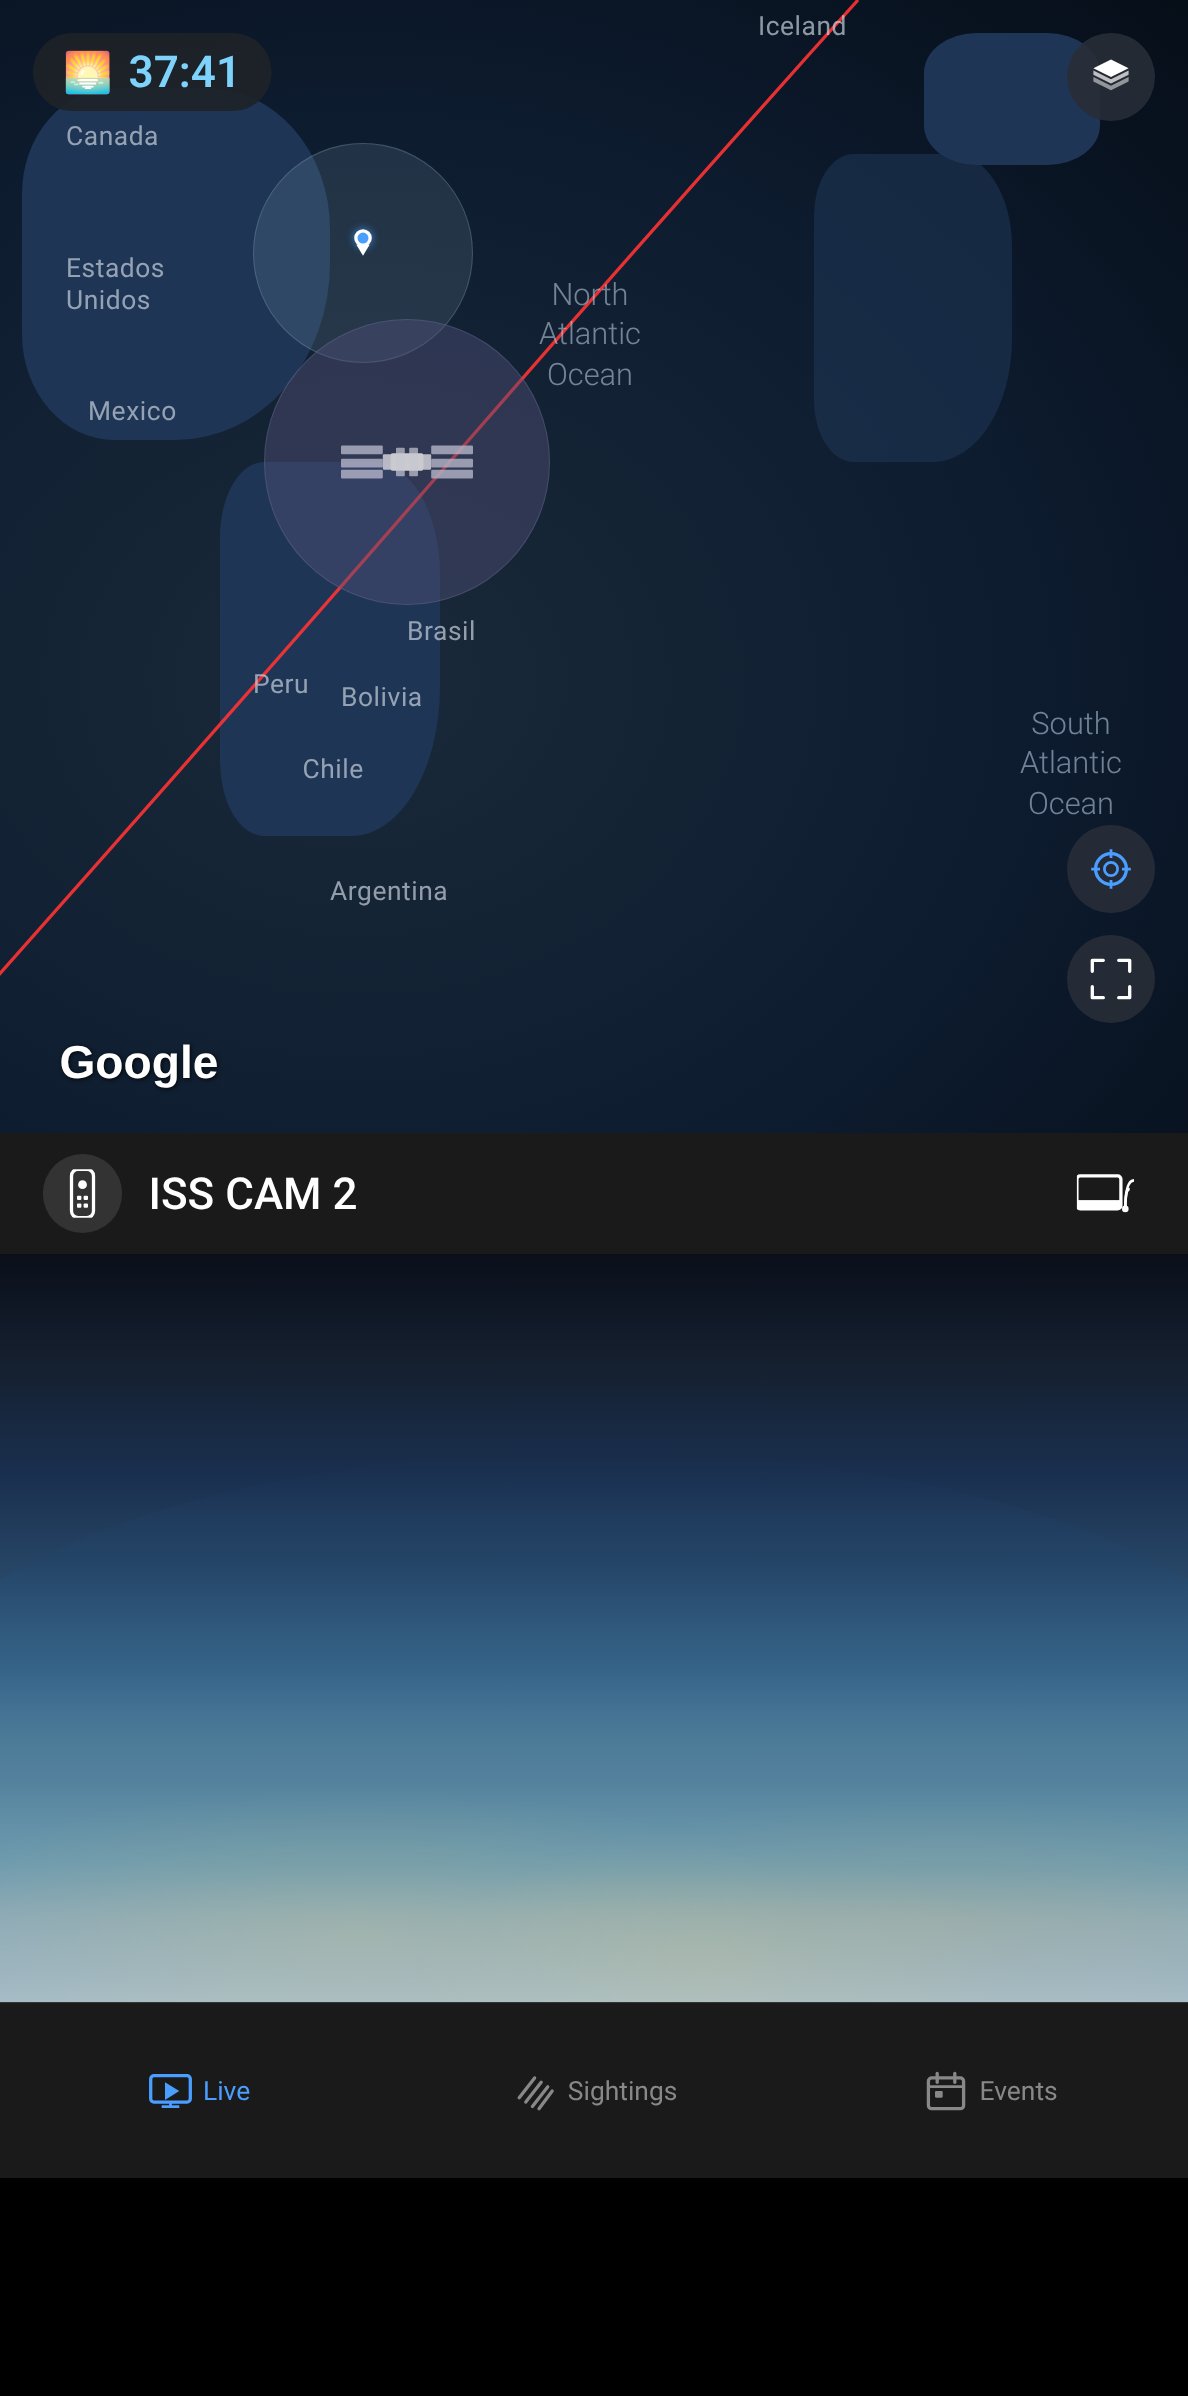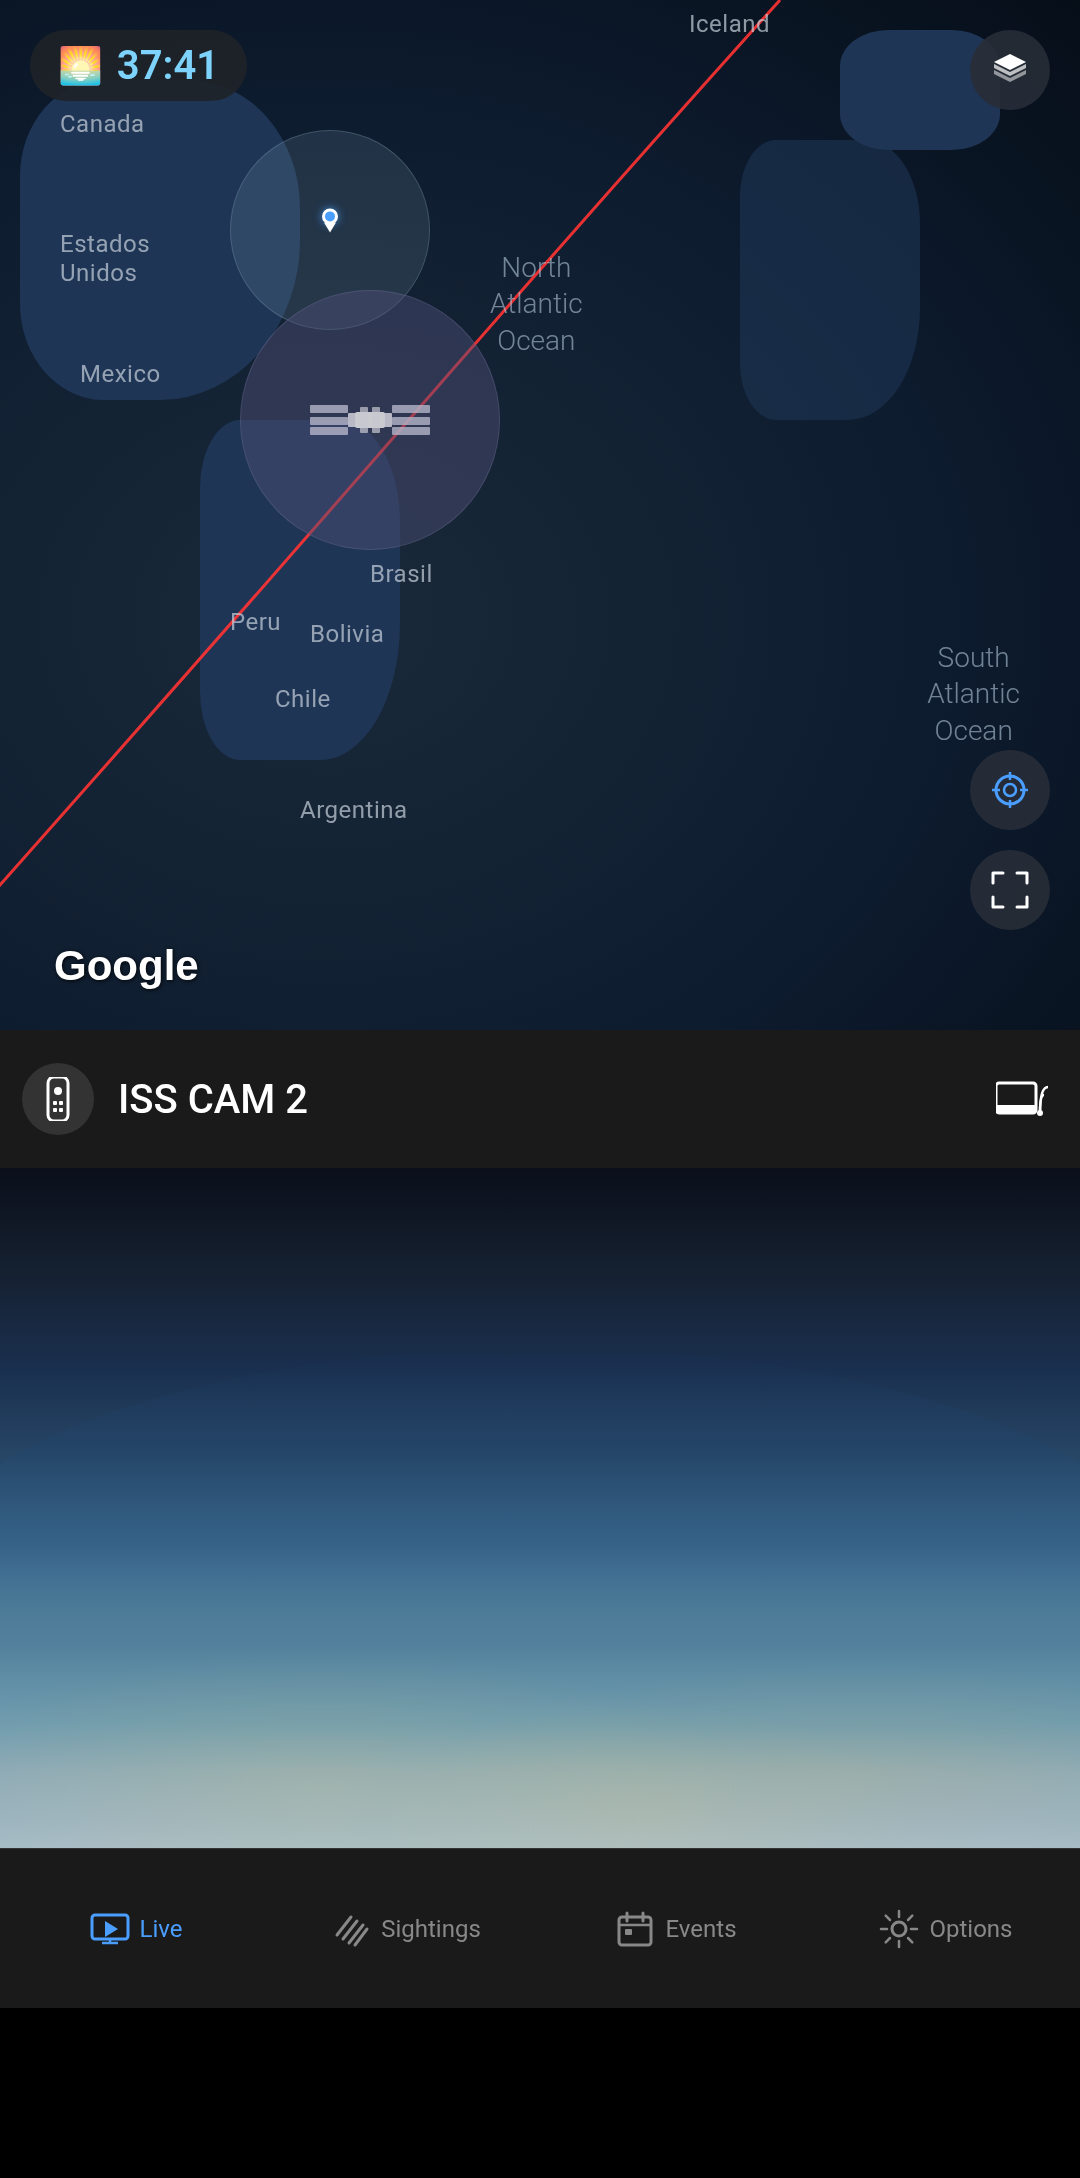--- a/index.html
+++ b/index.html
@@ -222,25 +222,25 @@
 
     
     .camera-section {
       width: 1080px;
       background: #111;
       position: relative;
     }
 
     .camera-header {
       width: 1080px;
-      height: 138px;
+      height: 110px;
       background: #1a1a1a;
       display: flex;
       align-items: center;
-      padding: 0 22px;
+      padding: 0 39px;
       gap: 24px;
     }
 
     .camera-icon-btn {
       width: 72px;
       height: 72px;
       border-radius: 50%;
       background: #333;
       display: flex;
       align-items: center;
@@ -567,20 +567,13 @@
       <rect x="6" y="10" width="32" height="28" rx="3" fill="none" stroke="#888" stroke-width="3"></rect>
       <line x1="6" y1="18" x2="38" y2="18" stroke="#888" stroke-width="2.5"></line>
       <line x1="14" y1="6" x2="14" y2="14" stroke="#888" stroke-width="3" stroke-linecap="round"></line>
       <line x1="30" y1="6" x2="30" y2="14" stroke="#888" stroke-width="3" stroke-linecap="round"></line>
       <rect x="12" y="22" width="7" height="6" rx="1" fill="#888"></rect>
     </svg>
     <span class="nav-label">Events</span>
   </div>
 
 
-  <div class="nav-item">
-    <svg class="icon-svg" viewBox="0 0 44 44">
-      <circle cx="22" cy="22" r="7" fill="none" stroke="#888" stroke-width="3"></circle>
-      <path d="M22 4 L22 10 M22 34 L22 40 M4 22 L10 22 M34 22 L40 22 M8.7 8.7 L13 13 M31 31 L35.3 35.3 M35.3 8.7 L31 13 M13 31 L8.7 35.3" stroke="#888" stroke-width="2.5" stroke-linecap="round"></path>
-    </svg>
-    <span class="nav-label">Options</span>
-  </div>
 </div>
 
 </body></html>

